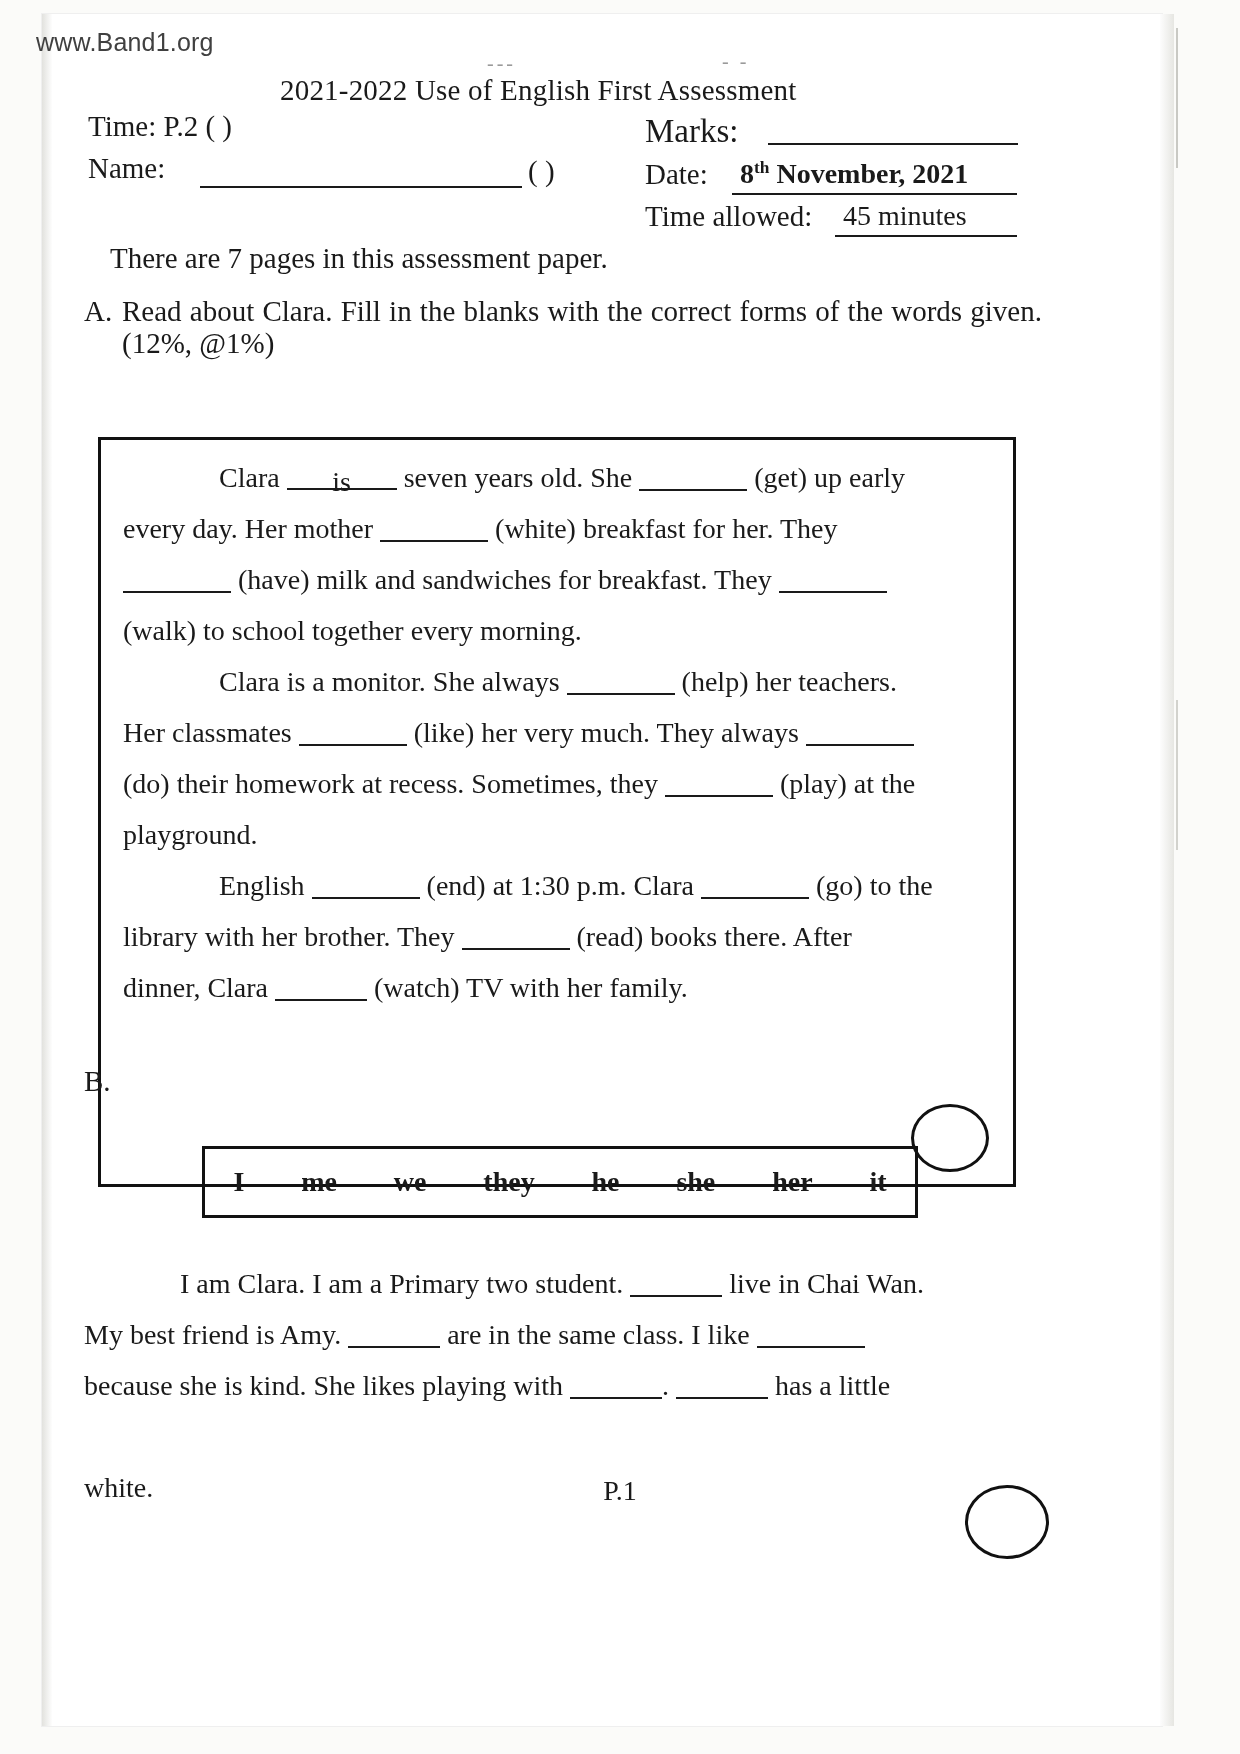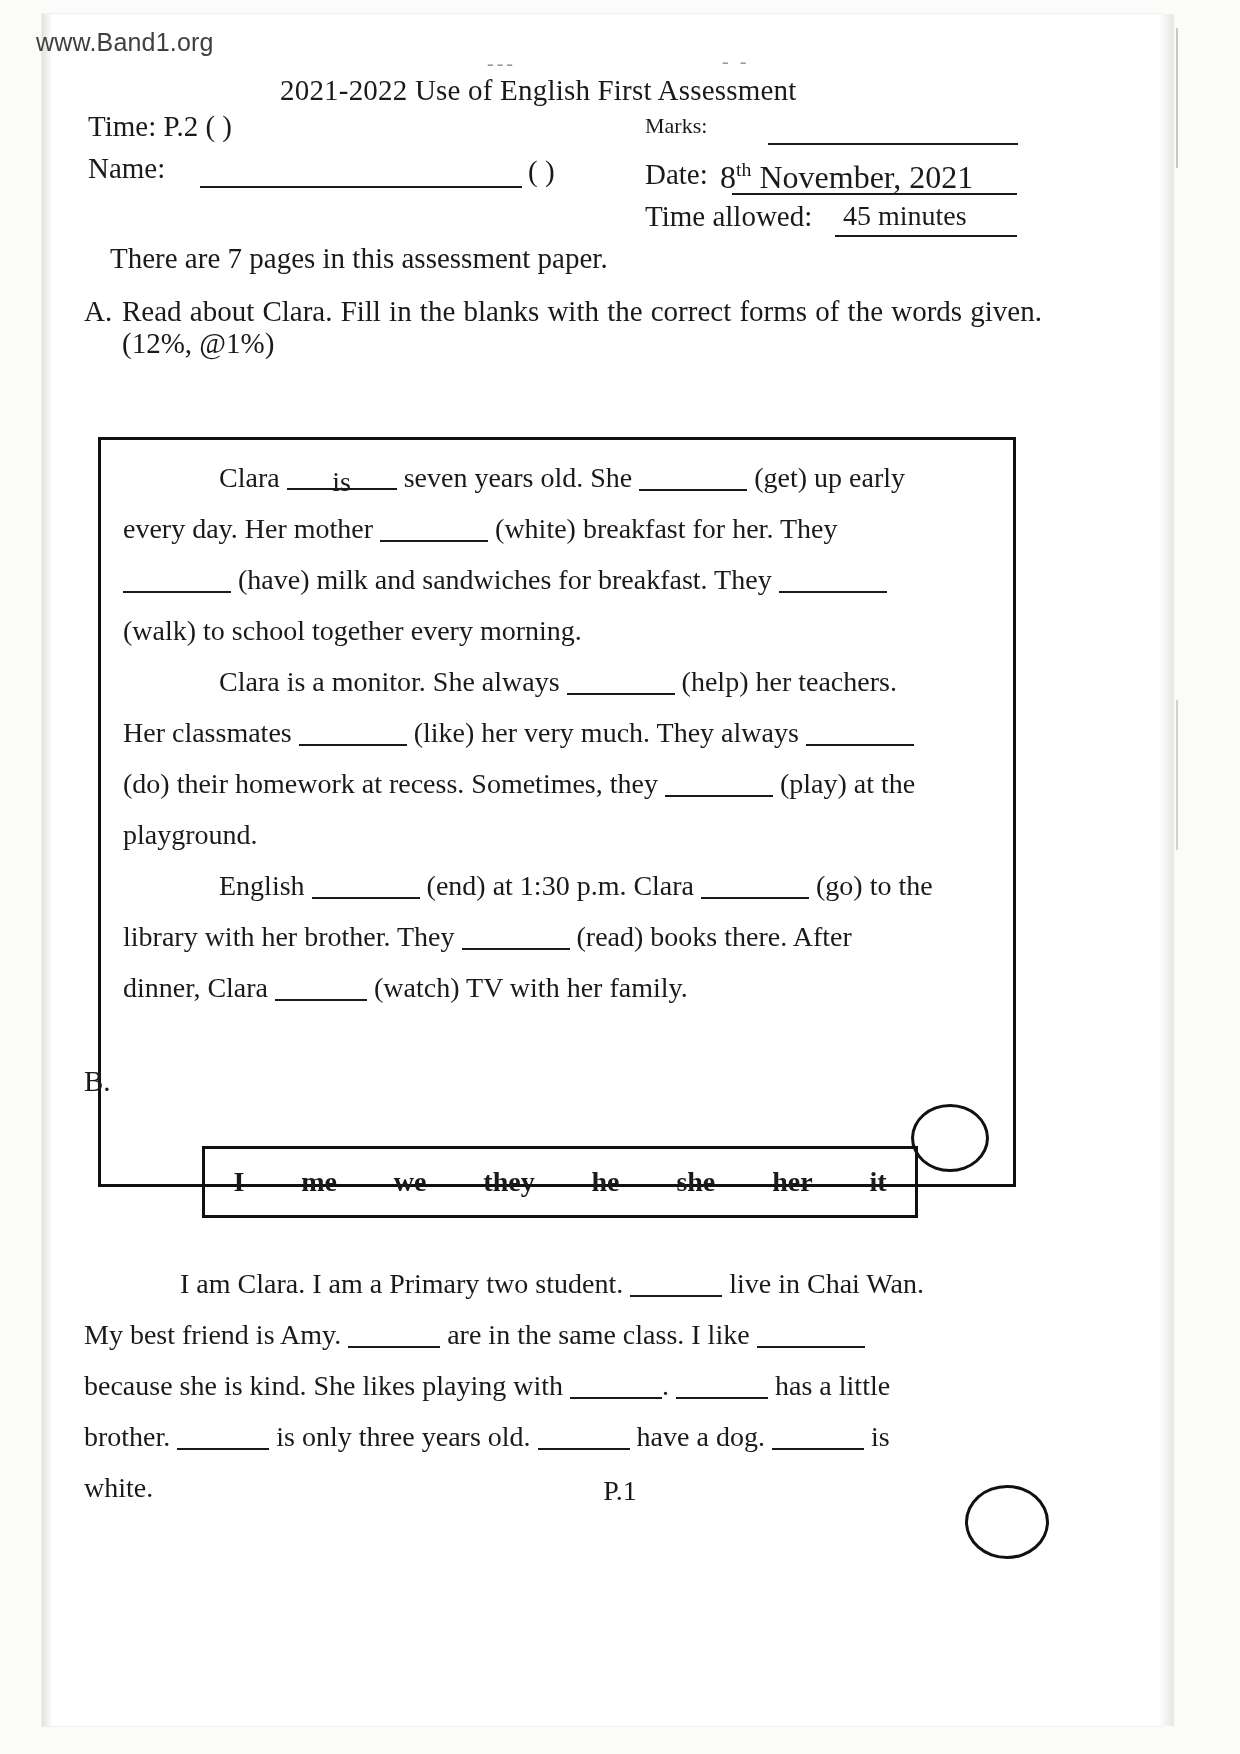--- a/index.html
+++ b/index.html
@@ -89,24 +89,24 @@
     left: 722px; top: 50px;
     font-size: 20px; color:#9a9a9a;
     letter-spacing: 3px;
   }
 
   .f-class { position:absolute; left:88px; top:110px; font-size:29px; }
   .f-name  { position:absolute; left:88px; top:152px; font-size:29px; }
   .f-name-line { position:absolute; left:200px; top:186px; width:322px; height:2px; background:#1a1a1a; }
   .f-name-paren { position:absolute; left:528px; top:155px; font-size:29px; }
 
-  .f-marks { position:absolute; left:645px; top:113px; font-size:22px; }
+  .f-marks { position:absolute; left:645px; top:113px; font-size:33px; }
   .f-marks-line { position:absolute; left:768px; top:143px; width:250px; height:2px; background:#1a1a1a; }
   .f-date  { position:absolute; left:645px; top:158px; font-size:29px; }
-  .f-date-val { position:absolute; left:720px; top:158px; font-size:32px; }
+  .f-date-val { position:absolute; left:740px; top:158px; font-size:28px;font-weight:bold; }
   .f-date-line { position:absolute; left:732px; top:193px; width:285px; height:2px; background:#1a1a1a; }
   .f-time  { position:absolute; left:645px; top:200px; font-size:29px; }
   .f-time-val { position:absolute; left:843px; top:200px; font-size:28px; }
   .f-time-line { position:absolute; left:835px; top:235px; width:182px; height:2px; background:#1a1a1a; }
   sup { font-size: 0.62em; vertical-align: super; }
 
   .pages-note { position:absolute; left:110px; top:242px; font-size:29px; }
 
   .sec-a-label { position:absolute; left:84px; top:295px; font-size:29px; }
   .sec-a-text  { position:absolute; left:122px; top:295px; width:920px; font-size:29px; line-height:32px; text-align: justify; }
@@ -316,28 +316,19 @@
     <span class="blank w1"></span>
     <span>are in the same class. I like</span>
     <span class="blank w2"></span>
   </div>
   <div class="para-b" style="top:1360px;">
     <span>because she is kind. She likes playing with</span>
     <span class="blank w1"></span><span>.</span>
     <span class="blank w1"></span>
     <span>has a little</span>
   </div>
-  <div class="para-b" style="top:1411px;">
-    <span>brother.</span>
-    <span class="blank w1"></span>
-    <span>is only three years old.</span>
-    <span class="blank w1"></span>
-    <span>have a dog.</span>
-    <span class="blank w1"></span>
-    <span>is</span>
-  </div>
   <div class="para-b" style="top:1462px; text-align:left;">
     <span>white.</span>
   </div>
 
   <div class="footer-page">P.1</div>
   <div class="circle-mark" style="left:965px; top:1485px; width:78px; height:68px;"></div>
 </div>
 
 </body></html>

